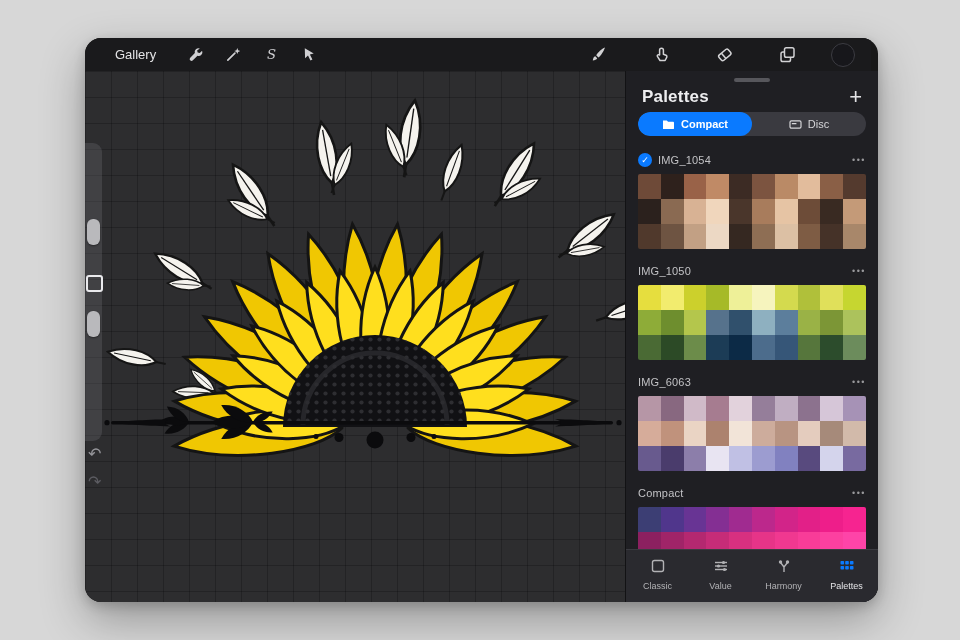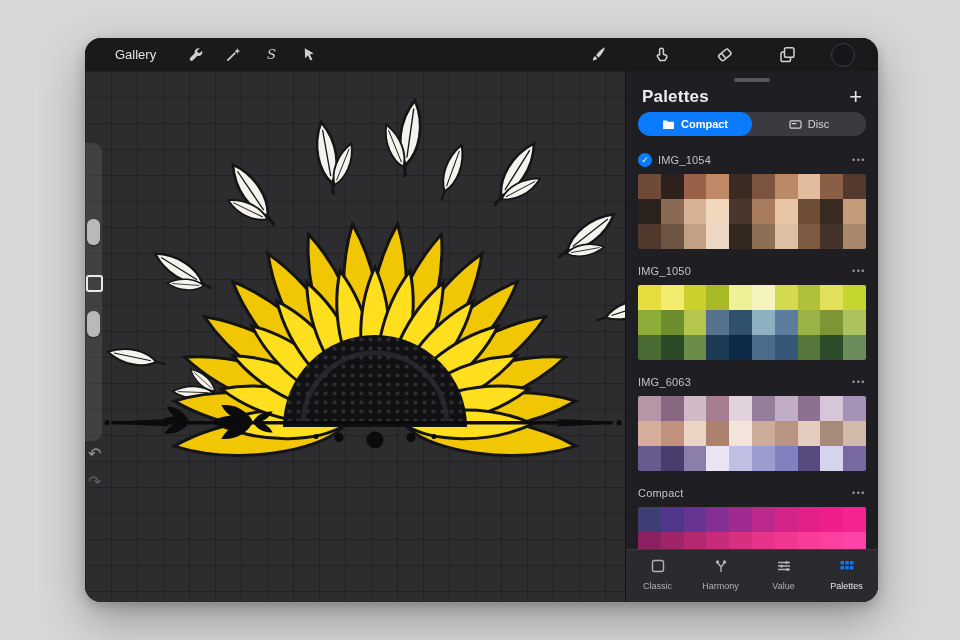--- a/index.html
+++ b/index.html
@@ -426,36 +426,36 @@
 
     <div class="tabbar">
       <div class="tab">
         <span><svg width="16" height="16" viewBox="0 0 16 16">
               <rect x="2.5" y="2.5" width="11" height="11" rx="2" fill="none" stroke="#b2b2b5" stroke-width="1.4"></rect>
             </svg></span>
         <span class="tab-label">Classic</span>
       </div>
       <div class="tab">
         <span><svg width="16" height="16" viewBox="0 0 16 16">
-              <path d="M8,14 L8,9 M8,9 L4.5,4.5 M8,9 L11.5,4.5" fill="none" stroke="#b2b2b5" stroke-width="1.4"></path>
-              <circle cx="4.5" cy="4" r="1.7" fill="#b2b2b5"></circle>
-              <circle cx="11.5" cy="4" r="1.7" fill="#b2b2b5"></circle>
-            </svg></span>
-        <span class="tab-label">Harmony</span>
-      </div>
-      <div class="tab">
-        <span><svg width="16" height="16" viewBox="0 0 16 16">
               <line x1="2" y1="4.5" x2="14" y2="4.5" stroke="#b2b2b5" stroke-width="1.4"></line>
               <line x1="2" y1="8" x2="14" y2="8" stroke="#b2b2b5" stroke-width="1.4"></line>
               <line x1="2" y1="11.5" x2="14" y2="11.5" stroke="#b2b2b5" stroke-width="1.4"></line>
               <circle cx="10.5" cy="4.5" r="1.6" fill="#b2b2b5"></circle>
               <circle cx="5.5" cy="8" r="1.6" fill="#b2b2b5"></circle>
               <circle cx="11.5" cy="11.5" r="1.6" fill="#b2b2b5"></circle>
             </svg></span>
         <span class="tab-label">Value</span>
+      </div>
+      <div class="tab">
+        <span><svg width="16" height="16" viewBox="0 0 16 16">
+              <path d="M8,14 L8,9 M8,9 L4.5,4.5 M8,9 L11.5,4.5" fill="none" stroke="#b2b2b5" stroke-width="1.4"></path>
+              <circle cx="4.5" cy="4" r="1.7" fill="#b2b2b5"></circle>
+              <circle cx="11.5" cy="4" r="1.7" fill="#b2b2b5"></circle>
+            </svg></span>
+        <span class="tab-label">Harmony</span>
       </div>
       <div class="tab selected">
         <span><svg width="16" height="16" viewBox="0 0 16 16">
               <g fill="#0a7aff">
                 <rect x="1.5" y="3" width="3.6" height="3.6" rx="0.8"></rect>
                 <rect x="6.2" y="3" width="3.6" height="3.6" rx="0.8"></rect>
                 <rect x="10.9" y="3" width="3.6" height="3.6" rx="0.8"></rect>
                 <rect x="1.5" y="8" width="3.6" height="3.6" rx="0.8"></rect>
                 <rect x="6.2" y="8" width="3.6" height="3.6" rx="0.8"></rect>
                 <rect x="10.9" y="8" width="3.6" height="3.6" rx="0.8"></rect>

